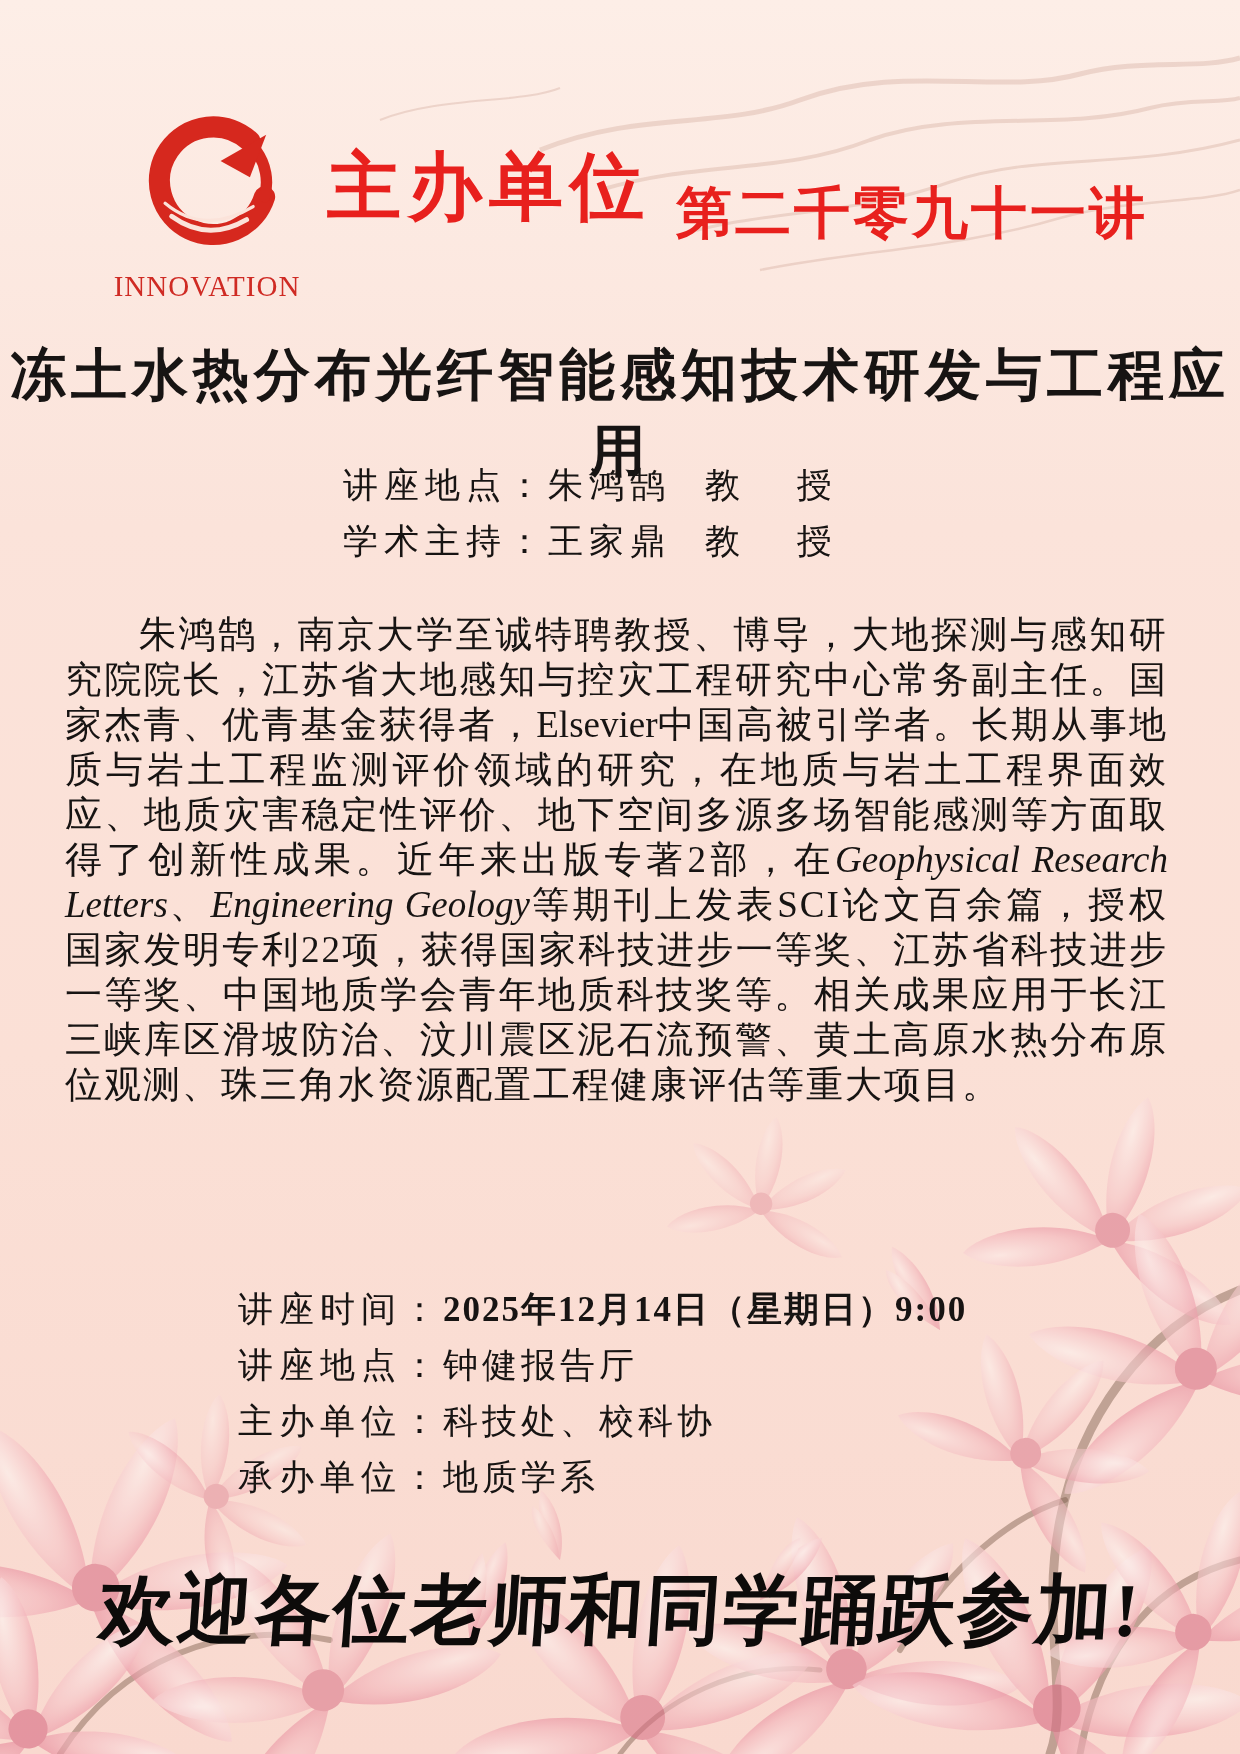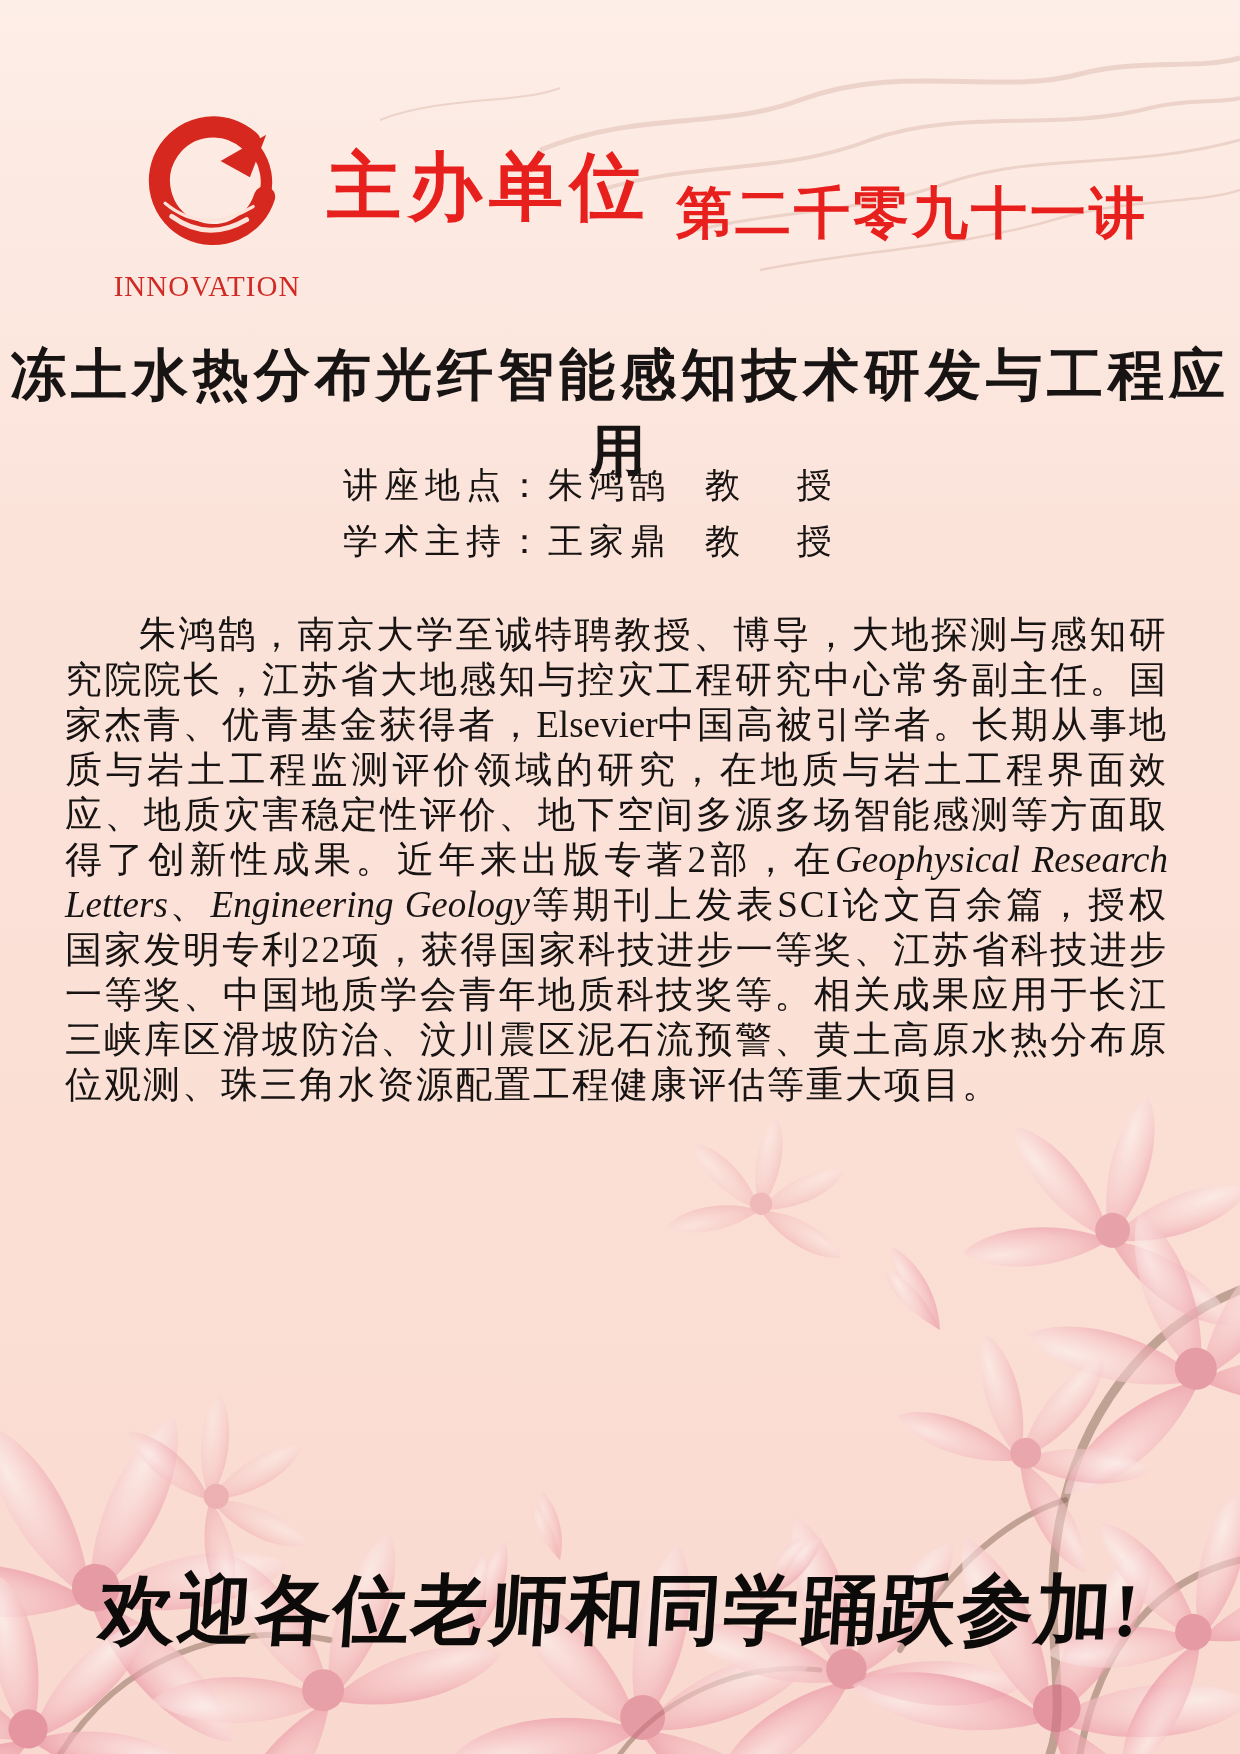--- a/index.html
+++ b/index.html
@@ -143,16 +143,30 @@
     <div class="speaker-line">
       <span>讲座地点：</span><span>朱鸿鹄</span><span class="prof">教 授</span>
     </div>
     <div class="speaker-line">
       <span>学术主持：</span><span>王家鼎</span><span class="prof">教 授</span>
     </div>
   </div>
 
   <p class="bio"><span class="seg-normal">朱鸿鹄，南京大学至诚特聘教授、博导，大地探测与感知研究院院长，江苏省大地感知与控灾工程研究中心常务副主任。国家杰青、优青基金获得者，</span><span class="seg-latin">Elsevier</span><span class="seg-normal">中国高被引学者。长期从事地质与岩土工程监测评价领域的研究，在地质与岩土工程界面效应、地质灾害稳定性评价、地下空间多源多场智能感测等方面取得了创新性成果。近年来出版专著2部，在</span><span class="seg-italic">Geophysical Research Letters</span><span class="seg-normal">、</span><span class="seg-italic">Engineering Geology</span><span class="seg-normal">等期刊上发表SCI论文百余篇，授权国家发明专利22项，获得国家科技进步一等奖、江苏省科技进步一等奖、中国地质学会青年地质科技奖等。相关成果应用于长江三峡库区滑坡防治、汶川震区泥石流预警、黄土高原水热分布原位观测、珠三角水资源配置工程健康评估等重大项目。</span></p>
 
+  <div class="details">
+    <div class="drow">
+      <span class="dlabel">讲座时间：</span><span class="dvalue boldv">2025年12月14日（星期日）9:00</span>
+    </div>
+    <div class="drow">
+      <span class="dlabel">讲座地点：</span><span class="dvalue">钟健报告厅</span>
+    </div>
+    <div class="drow">
+      <span class="dlabel">主办单位：</span><span class="dvalue">科技处、校科协</span>
+    </div>
+    <div class="drow">
+      <span class="dlabel">承办单位：</span><span class="dvalue">地质学系</span>
+    </div>
+  </div>
 
   <div class="welcome">欢迎各位老师和同学踊跃参加!</div>
 
 </div>
 
 </body></html>

